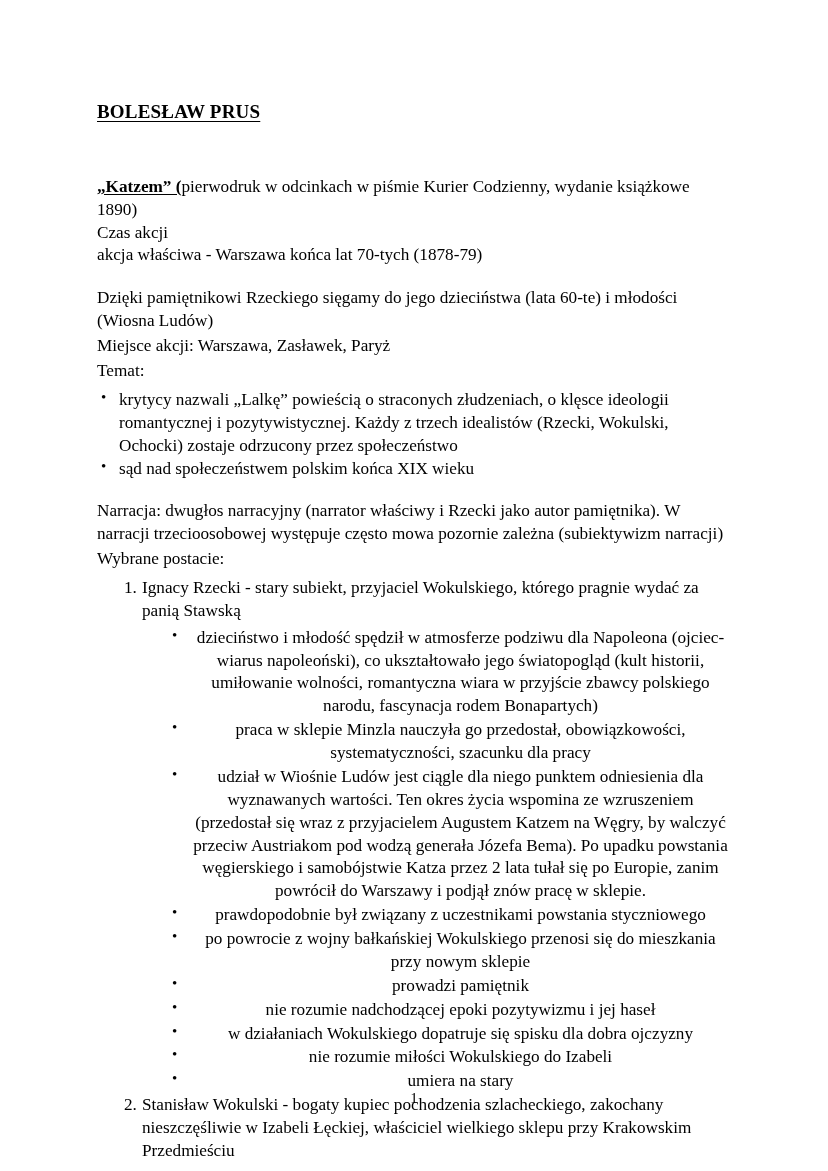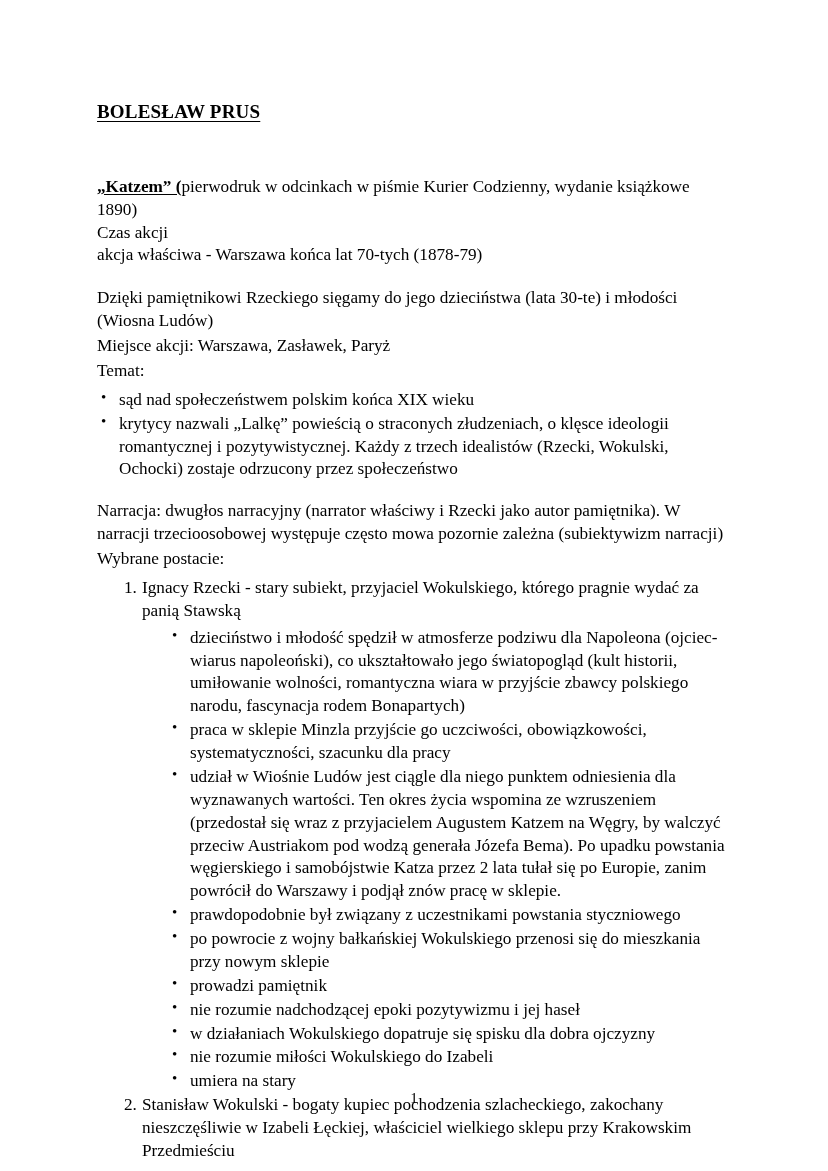--- a/index.html
+++ b/index.html
@@ -75,21 +75,21 @@
   ul.bullets > li::before {
     content: "\2022";
     position: absolute;
     left: 4px;
     top: -1px;
     font-size: 15px;
   }
   
   .bullets-lvl1 { margin-left: 51px; width: 583px; }
   
-  .bullets-lvl2 { margin-left: 71px; width: 563px; }
+  .bullets-lvl2 { margin-left: 71px; width: 563px; text-align: center; }
 
   
   ol.numbered {
     list-style: none;
     margin: 0;
     padding: 0;
     counter-reset: item;
   }
   ol.numbered > li.num-item {
     position: relative;
@@ -135,52 +135,52 @@
     </div>
 
     <p class="para tight"><span class="bold-underline">„Katzem” (</span><span>pierwodruk w odcinkach w piśmie Kurier Codzienny, wydanie książkowe 1890)</span></p>
 
     <p class="para tight">Czas akcji</p>
 
     <p class="para">akcja właściwa - Warszawa końca lat 70-tych (1878-79)</p>
 
     <div class="spacer-18"></div>
 
-    <p class="para">Dzięki pamiętnikowi Rzeckiego sięgamy do jego dzieciństwa (lata 30-te) i młodości (Wiosna Ludów)</p>
+    <p class="para">Dzięki pamiętnikowi Rzeckiego sięgamy do jego dzieciństwa (lata 60-te) i młodości (Wiosna Ludów)</p>
 
     <p class="para">Miejsce akcji: Warszawa, Zasławek, Paryż</p>
 
     <p class="para">Temat:</p>
 
     <div class="spacer-4"></div>
 
     <ul class="bullets bullets-lvl1">
+      <li>krytycy nazwali „Lalkę” powieścią o straconych złudzeniach, o klęsce ideologii romantycznej i pozytywistycznej. Każdy z trzech idealistów (Rzecki, Wokulski, Ochocki) zostaje odrzucony przez społeczeństwo</li>
       <li>sąd nad społeczeństwem polskim końca XIX wieku</li>
-      <li>krytycy nazwali „Lalkę” powieścią o straconych złudzeniach, o klęsce ideologii romantycznej i pozytywistycznej. Każdy z trzech idealistów (Rzecki, Wokulski, Ochocki) zostaje odrzucony przez społeczeństwo</li>
     </ul>
 
     <div class="spacer-18"></div>
 
     <p class="para">Narracja: dwugłos narracyjny (narrator właściwy i Rzecki jako autor pamiętnika). W narracji trzecioosobowej występuje często mowa pozornie zależna (subiektywizm narracji)</p>
 
     <p class="para">Wybrane postacie:</p>
 
     <div class="spacer-4"></div>
 
     <ol class="numbered">
 
       <li class="num-item">
         <span class="num-marker"></span>
         <span class="num-head"><span class="name">Ignacy Rzecki</span><span> - stary subiekt, przyjaciel Wokulskiego, którego pragnie wydać za panią Stawską</span></span>
 
         <div class="spacer-4"></div>
 
         <ul class="bullets bullets-lvl2" style="margin-left:26px;width:563px;">
           <li>dzieciństwo i młodość spędził w atmosferze podziwu dla Napoleona (ojciec-wiarus napoleoński), co ukształtowało jego światopogląd (kult historii, umiłowanie wolności, romantyczna wiara w przyjście zbawcy polskiego narodu, fascynacja rodem Bonapartych)</li>
-          <li>praca w sklepie Minzla przyjście go uczciwości, obowiązkowości, systematyczności, szacunku dla pracy</li>
+          <li>praca w sklepie Minzla nauczyła go przedostał, obowiązkowości, systematyczności, szacunku dla pracy</li>
           <li>udział w Wiośnie Ludów jest ciągle dla niego punktem odniesienia dla wyznawanych wartości. Ten okres życia wspomina ze wzruszeniem (przedostał się wraz z przyjacielem Augustem Katzem na Węgry, by walczyć przeciw Austriakom pod wodzą generała Józefa Bema). Po upadku powstania węgierskiego i samobójstwie Katza przez 2 lata tułał się po Europie, zanim powrócił do Warszawy i podjął znów pracę w sklepie.</li>
           <li>prawdopodobnie był związany z uczestnikami powstania styczniowego</li>
           <li>po powrocie z wojny bałkańskiej Wokulskiego przenosi się do mieszkania przy nowym sklepie</li>
           <li> prowadzi pamiętnik</li>
           <li>nie rozumie nadchodzącej epoki pozytywizmu i jej haseł</li>
           <li>w działaniach Wokulskiego dopatruje się spisku dla dobra ojczyzny</li>
           <li> nie rozumie miłości Wokulskiego do Izabeli</li>
           <li> umiera na stary</li>
         </ul>
       </li>

